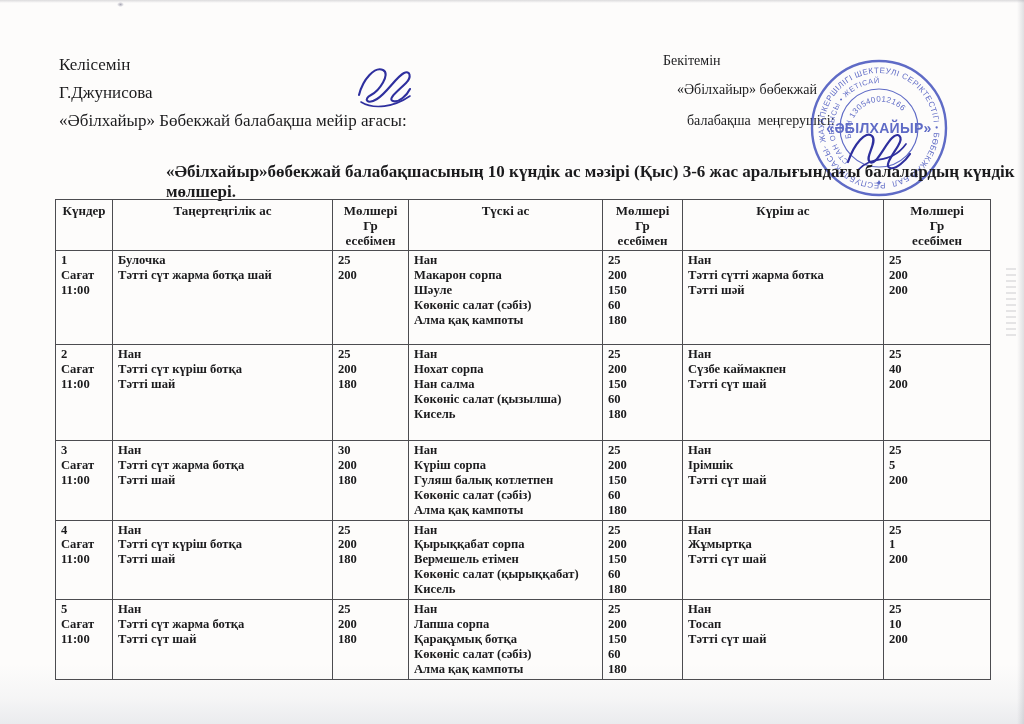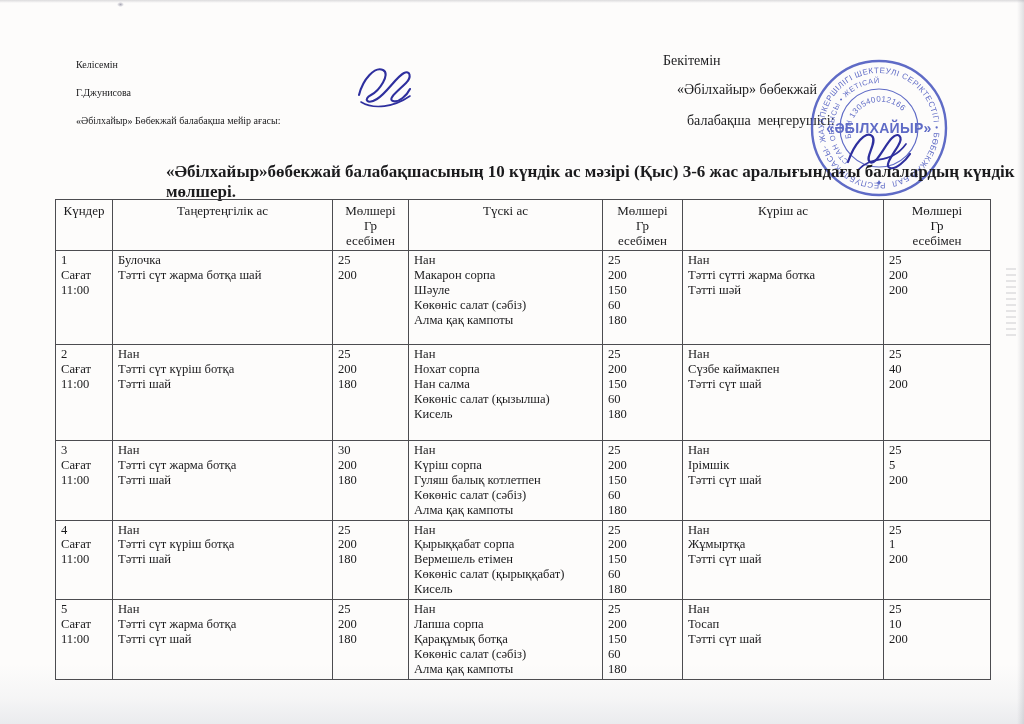--- a/index.html
+++ b/index.html
@@ -10,21 +10,21 @@
   }
   .page{
     position:relative;width:1024px;height:724px;
     background:
       linear-gradient(to bottom, rgba(120,120,130,.25) 0px, rgba(120,120,130,0) 3px),
       linear-gradient(to left, rgba(150,150,160,.28) 0px, rgba(150,150,160,0) 7px),
       linear-gradient(to top, rgba(190,196,208,.30) 0px, rgba(190,196,208,.12) 26px, rgba(190,196,208,0) 60px),
       #fdfcfb;
     color:#1b1b1d;
   }
-  .approval-left{position:absolute;left:76px;top:56px;font-size:10px;}
+  .approval-left{position:absolute;left:59px;top:56px;font-size:17px;}
   .approval-left div{margin-bottom:10px;white-space:pre;line-height:18px;}
   .approval-right{position:absolute;left:663px;top:52px;font-size:14px;}
   .approval-right div{white-space:pre;line-height:18px;margin-bottom:11px;}
   .approval-right .r2{padding-left:14px;font-family:Liberation Serif, serif;}
   .approval-right .r3{padding-left:24px;margin-top:13px;}
   .approval-right .r4{padding-left:34px;}
   .sig1{position:absolute;left:352px;top:62px;width:64px;height:50px;}
   .sig2{position:absolute;left:838px;top:124px;width:78px;height:52px;}
   .stamp{position:absolute;left:793px;top:50px;width:172px;height:158px;opacity:.85;}
   .doc-title{
@@ -33,21 +33,21 @@
   }
   table.menu{
     position:absolute;left:55px;top:199px;width:935px;
     border-collapse:collapse;table-layout:fixed;
   }
   table.menu th, table.menu td{
     border:1.4px solid #4c4c50;
     vertical-align:top;
     padding:2px 5px 2px 5px;
     white-space:pre-line;
-    font-weight:normal;
+    font-weight:bold;
     margin-top:31px;
   }
   table.menu th{
     text-align:center;font-size:13px;line-height:15px;padding-top:3px;
   }
   table.menu td{
     text-align:left;font-size:12.6px;line-height:14.9px;
   }
   .mark-top{position:absolute;left:117px;top:2px;width:7px;height:5px;
     background:radial-gradient(ellipse at center, rgba(100,100,125,.55), rgba(100,100,125,0) 70%);}

